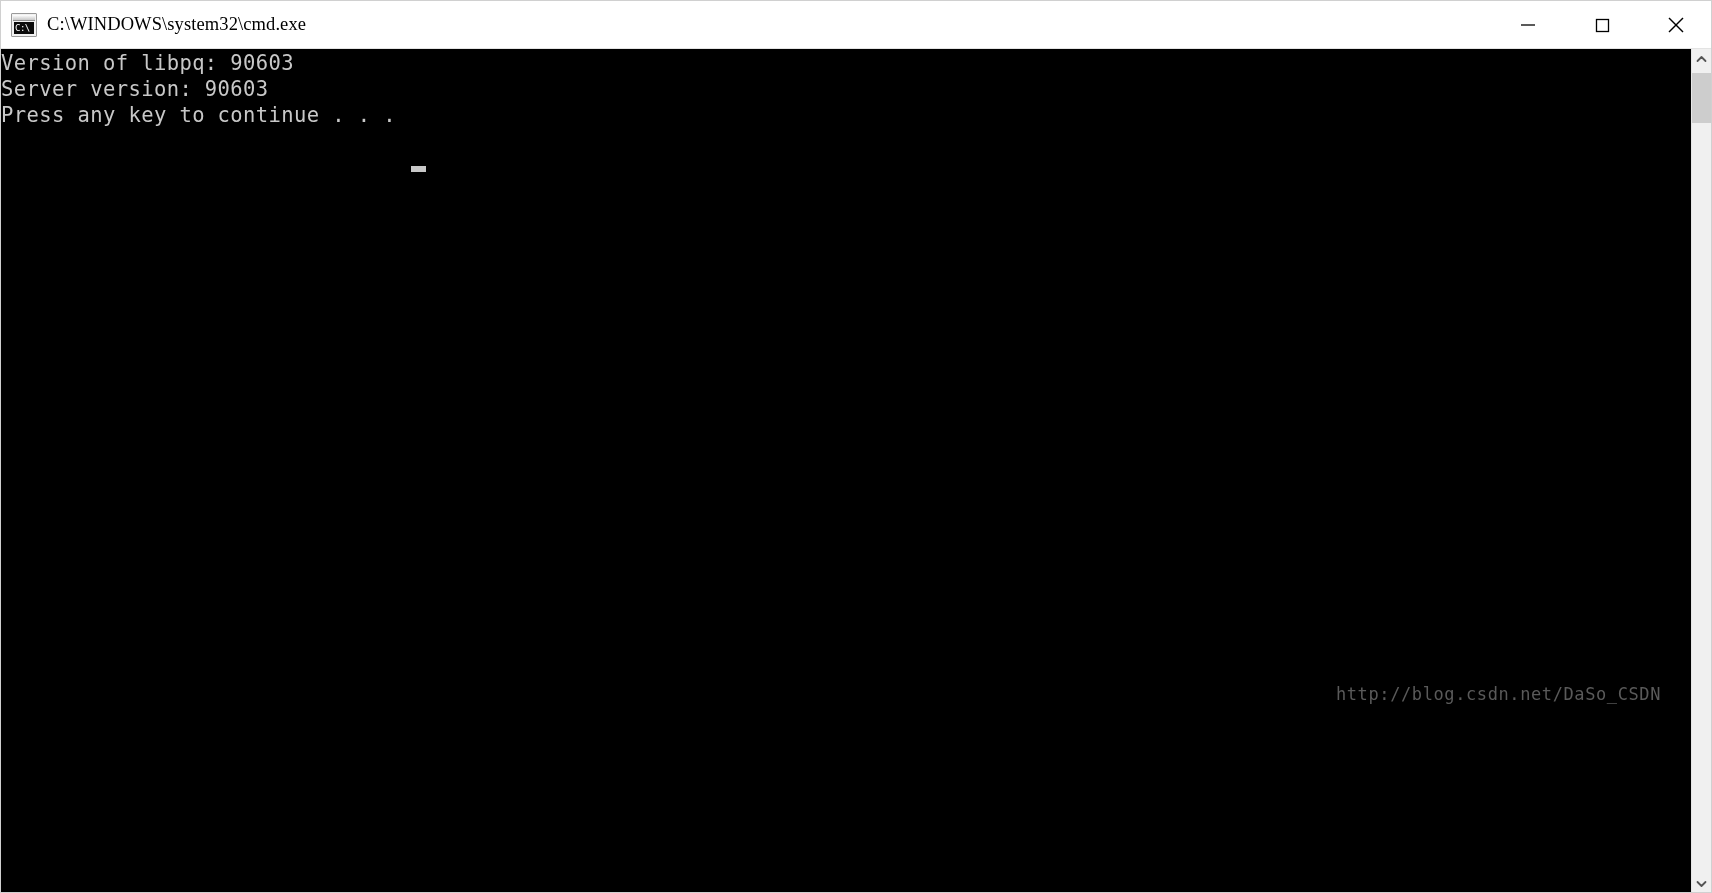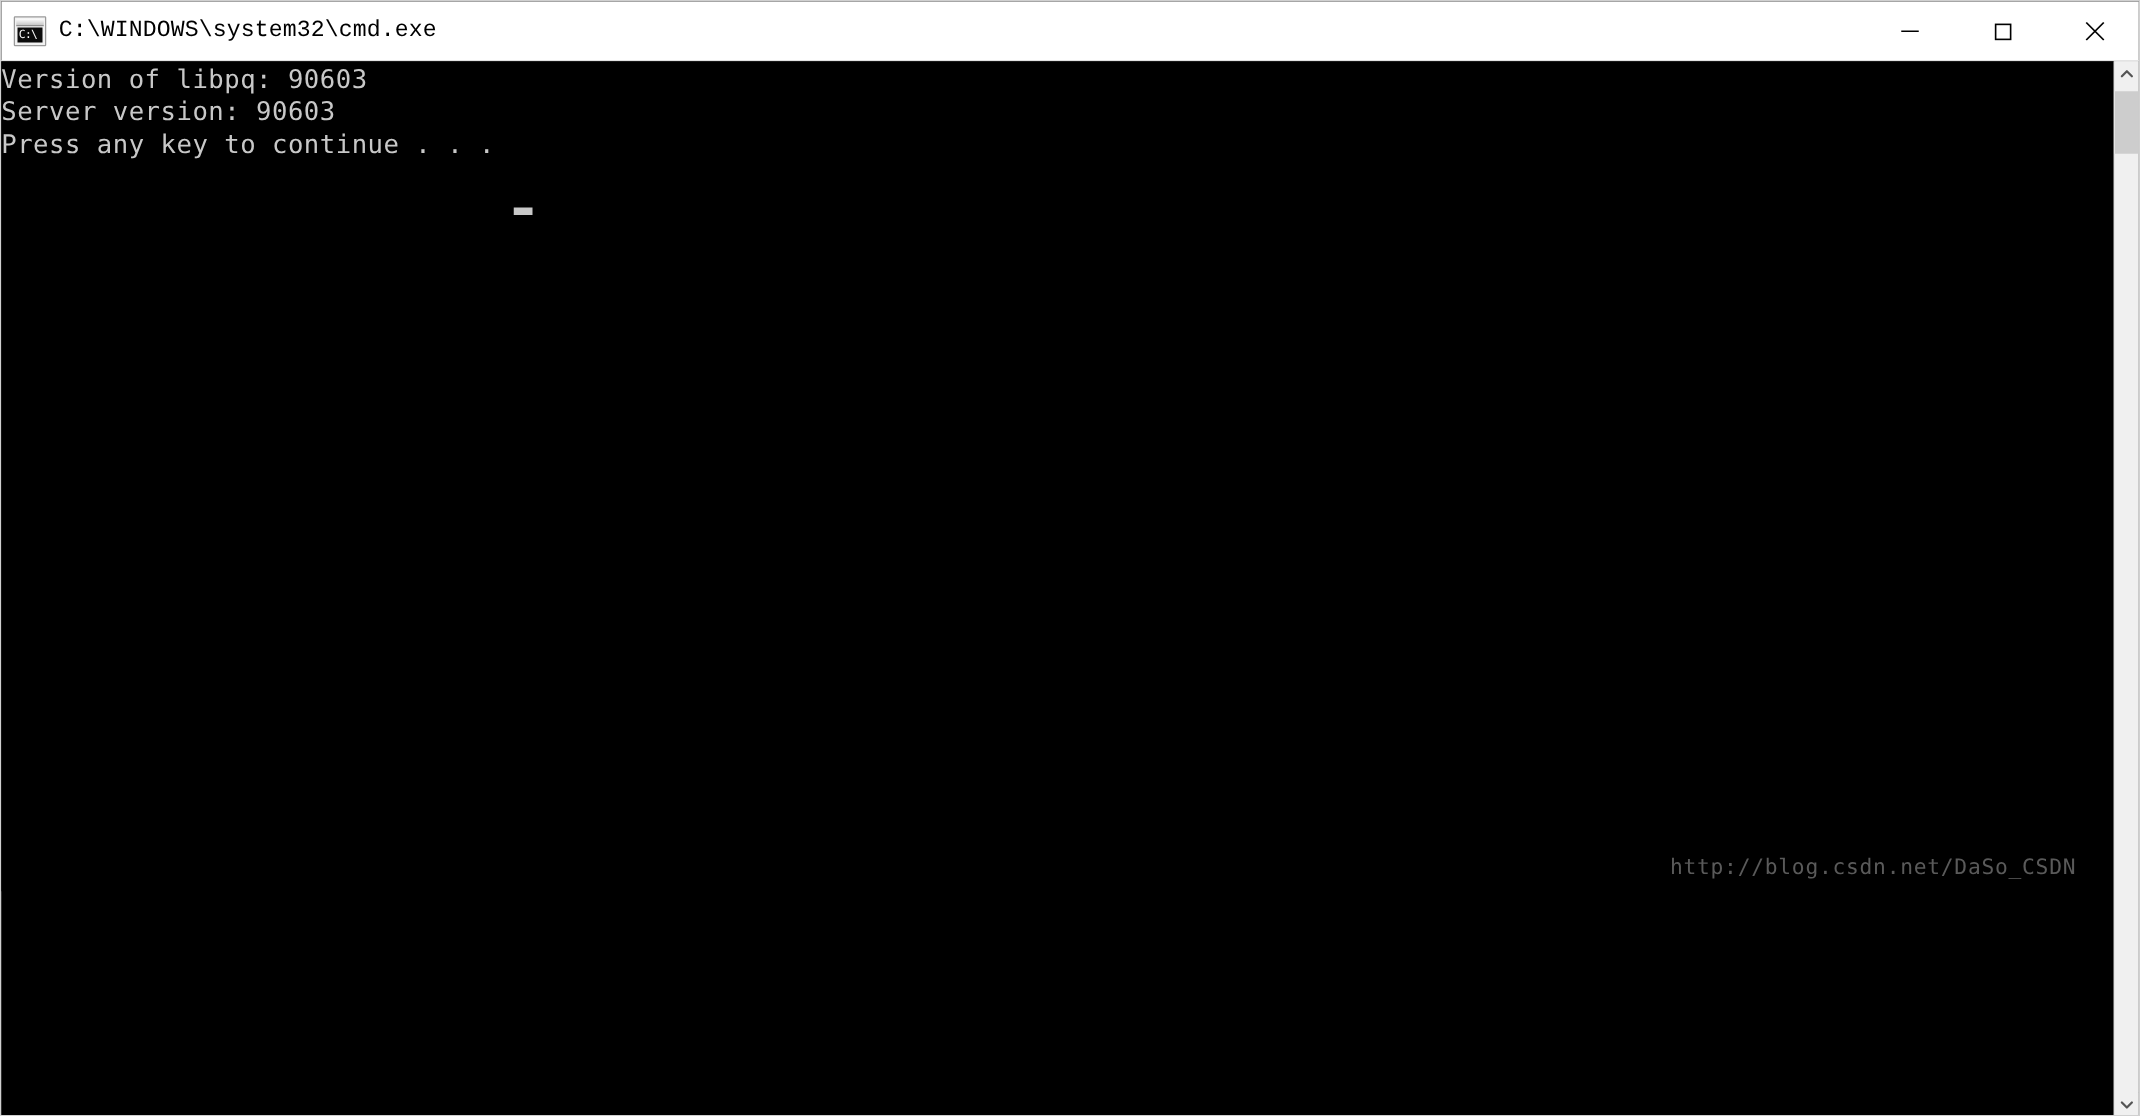--- a/index.html
+++ b/index.html
@@ -75,21 +75,21 @@
     padding-left: 1px;
     box-sizing: border-box;
     overflow: hidden;
   }
 
   .title-text {
     font-size: 18.5px;
     color: #000000;
     letter-spacing: 0.1px;
     white-space: nowrap;
-    font-family: Liberation Mono, monospace;
+    font-family: Liberation Serif, serif;
   }
 
   .window-controls {
     position: absolute;
     right: 0;
     top: 0;
     height: 47px;
     display: flex;
   }
   .ctrl-btn {

